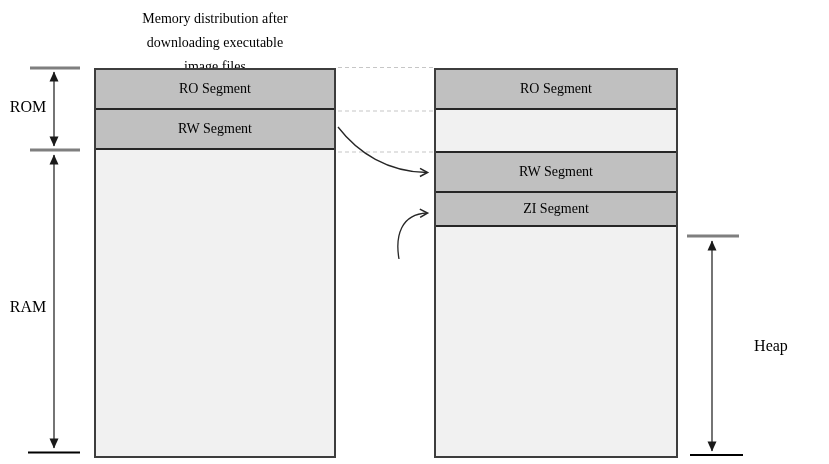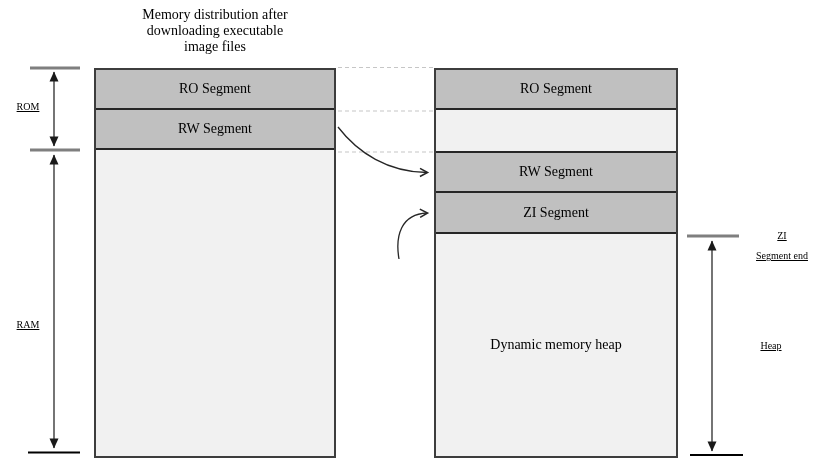--- a/index.html
+++ b/index.html
@@ -9,21 +9,21 @@
     height: 464px;
     background: #ffffff;
     font-family: "Liberation Serif", "DejaVu Serif", serif;
     color: #000000;
     overflow: hidden;
   }
   .title {
     position: absolute;
     text-align: center;
     font-size: 14px;
-    line-height: 16px;
+    line-height: 24px;
     white-space: pre-line;
   }
   #left-title  { left: 94px;  top: 7px;  width: 242px; }
   #right-title { left: 434px; top: 14px; width: 244px; }
 
   .memory-box {
     position: absolute;
     top: 68px;
     height: 390px;
     box-sizing: border-box;
@@ -43,27 +43,26 @@
     font-size: 14px;
     border-bottom: 2px solid #262626;
   }
   .band.gray  { background: #c0c0c0; }
   .band.light { background: #f1f1f1; }
   .band.grow  { flex: 1; border-bottom: none; }
 
   .side-label {
     position: absolute;
     text-align: center;
-    font-size: 10px;
+    font-size: 16px;
     line-height: 20px;
     white-space: pre-line;
-    text-decoration: underline;
   }
   #rom-label  { left: 6px;   top: 97px;  width: 44px; }
-  #ram-label  { left: 6px;   top: 315px; width: 44px; }
+  #ram-label  { left: 6px;   top: 297px; width: 44px; }
   #zi-end-label { left: 738px; top: 226px; width: 88px; }
   #heap-label { left: 729px; top: 336px; width: 44px; margin-left: 20px; }
 
   #overlay { position: absolute; left: 0; top: 0; }
 </style>
 </head>
 <body>
 
 <div id="canvas">
 
@@ -86,32 +85,27 @@
   <div class="memory-box" id="right-box">
     <div class="band gray" style="height:40px">
       <span>RO Segment</span>
     </div>
     <div class="band light" style="height:43px">
       <span></span>
     </div>
     <div class="band gray" style="height:40px">
       <span>RW Segment</span>
     </div>
-    <div class="band gray" style="height:41px">
+    <div class="band gray" style="height:34px">
       <span>ZI Segment</span>
-    </div>
-    <div class="band light grow">
-      <span>Dynamic memory heap</span>
     </div>
   </div>
 
   <div class="side-label" id="rom-label">ROM</div>
   <div class="side-label" id="ram-label">RAM</div>
-  <div class="side-label" id="zi-end-label">ZI
-Segment end</div>
   <div class="side-label" id="heap-label">Heap</div>
 
   <svg id="overlay" width="829" height="464" viewBox="0 0 829 464">
     <defs>
       <marker id="tri" viewBox="0 0 10 10" refX="8.5" refY="5" markerWidth="8" markerHeight="8" orient="auto-start-reverse">
         <path d="M0,1 L9,5 L0,9 Z" fill="#1a1a1a"></path>
       </marker>
       <marker id="vee" viewBox="0 0 10 10" refX="7.5" refY="5" markerWidth="9" markerHeight="9" orient="auto">
         <path d="M1.5,1.5 L8,5 L1.5,8.5" fill="none" stroke="#262626" stroke-width="1.3"></path>
       </marker>

